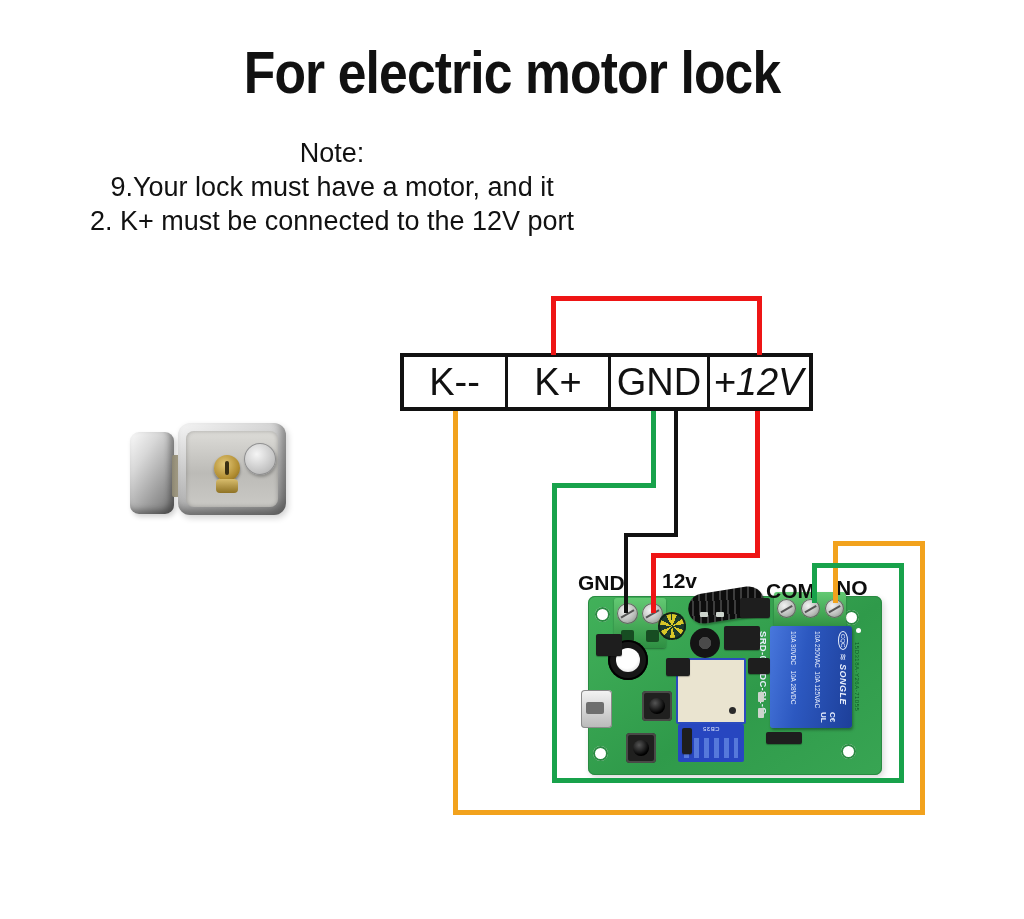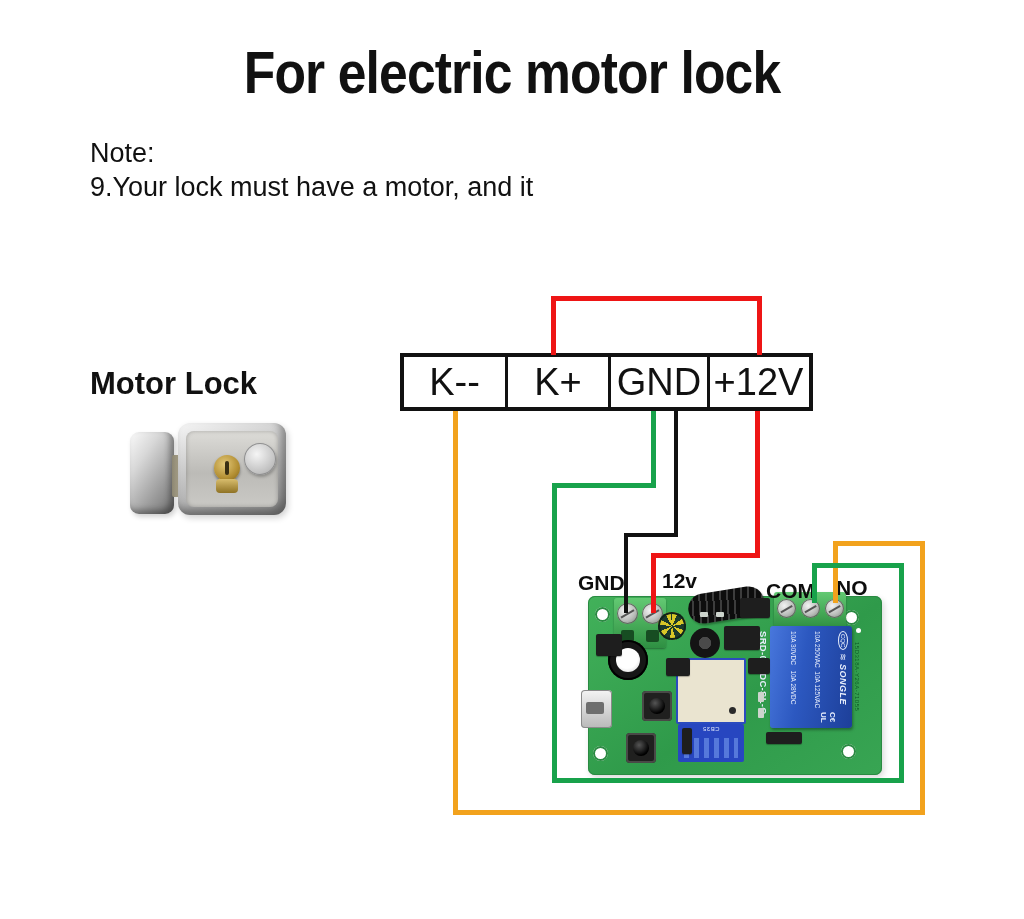--- a/index.html
+++ b/index.html
@@ -7,21 +7,21 @@
     position:relative;width:1024px;height:919px;background:#ffffff;overflow:hidden;
     font-family:"Liberation Sans", sans-serif;color:#111;
   }
   
   .title{
     position:absolute;left:0;top:38px;width:1024px;text-align:center;
     font-size:60px;font-weight:bold;letter-spacing:-1px;color:#111;
     transform:scaleX(0.86);transform-origin:512px 0;white-space:nowrap;
   }
   .note{position:absolute;left:90px;top:136px;font-size:27px;line-height:34px;color:#111;}
-  .note div{white-space:nowrap;}
+  .note div{white-space:nowrap;text-align:center;}
   .lock-label{position:absolute;left:90px;top:366px;font-size:31px;font-weight:bold;}
   
   .tstrip{
     position:absolute;left:400px;top:353px;width:413px;height:58px;
     border:4px solid #111;box-sizing:border-box;display:flex;background:#fff;
   }
   .tcell{
     display:flex;align-items:center;justify-content:center;
     font-size:38px;color:#111;box-sizing:border-box;white-space:nowrap;
   }
@@ -134,39 +134,39 @@
 </head>
 <body>
 
 <div id="canvas">
 
   <div class="title">For electric motor lock</div>
 
   <div class="note">
     <div>Note:</div>
     <div>9.Your lock must have a motor, and it</div>
-  </div>
-
-  <div class="lock-label">Motor Lock</div>
+    <div>2. K+ must be connected to the 12V port</div>
+  </div>
+
   <div class="lockpic">
     <div class="strike"></div>
     <div class="bracket"></div>
     <div class="lockbody">
       <div class="lockface"></div>
       <div class="cylinder"></div>
       <div class="collar"></div>
       <div class="dial"></div>
     </div>
   </div>
 
   <div class="tstrip">
     <div class="tcell" style="width:101px;">K--</div>
     <div class="tcell" style="width:103px;">K+</div>
     <div class="tcell" style="width:99px;">GND</div>
-    <div class="tcell" style="width:100px;">+12V</div>
+    <div class="tcell" style="width:100px;font-style:italic;">+12V</div>
   </div>
 
   <div class="board">
     <div class="hole" style="left:7px;top:11px;"></div>
     <div class="hole" style="left:256px;top:14px;"></div>
     <div class="hole" style="left:5px;top:150px;"></div>
     <div class="hole" style="left:253px;top:148px;"></div>
 
     <div class="tblock" style="left:26px;top:2px;width:52px;height:50px;">
       <div class="screw" style="left:3px;top:5px;width:21px;height:21px;"></div>

